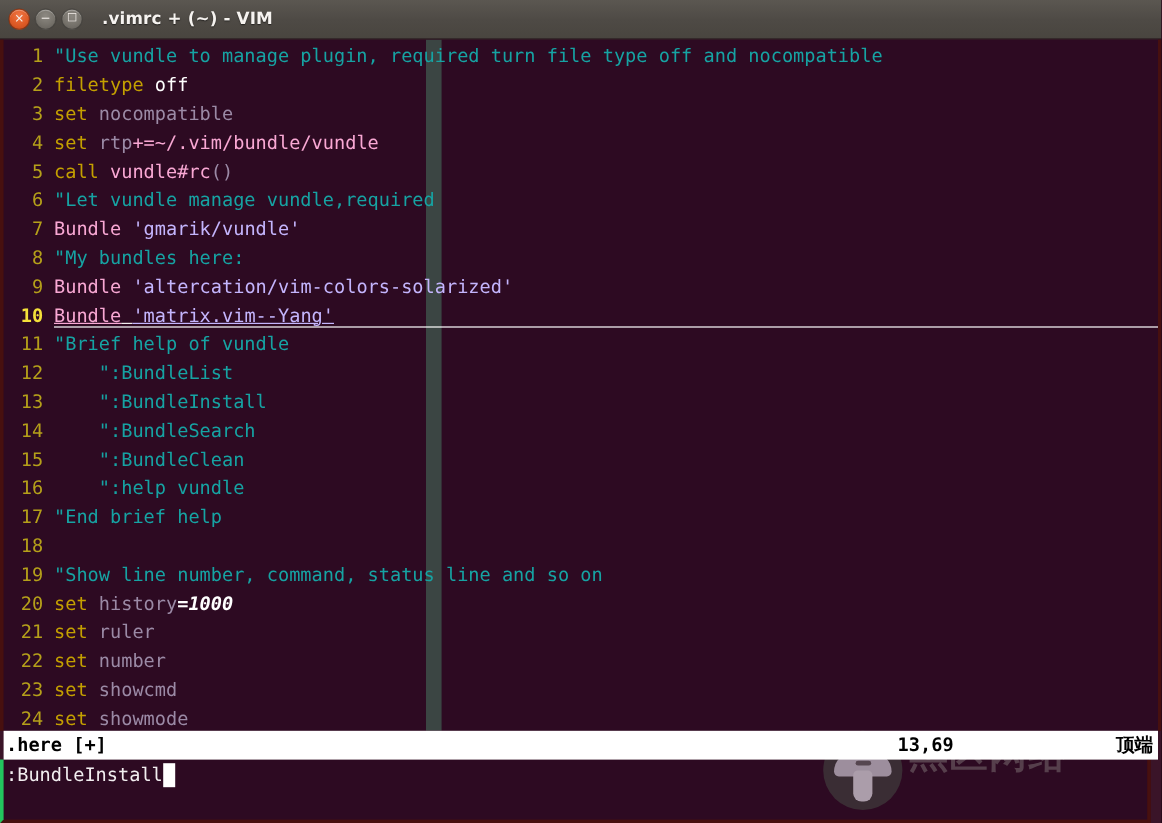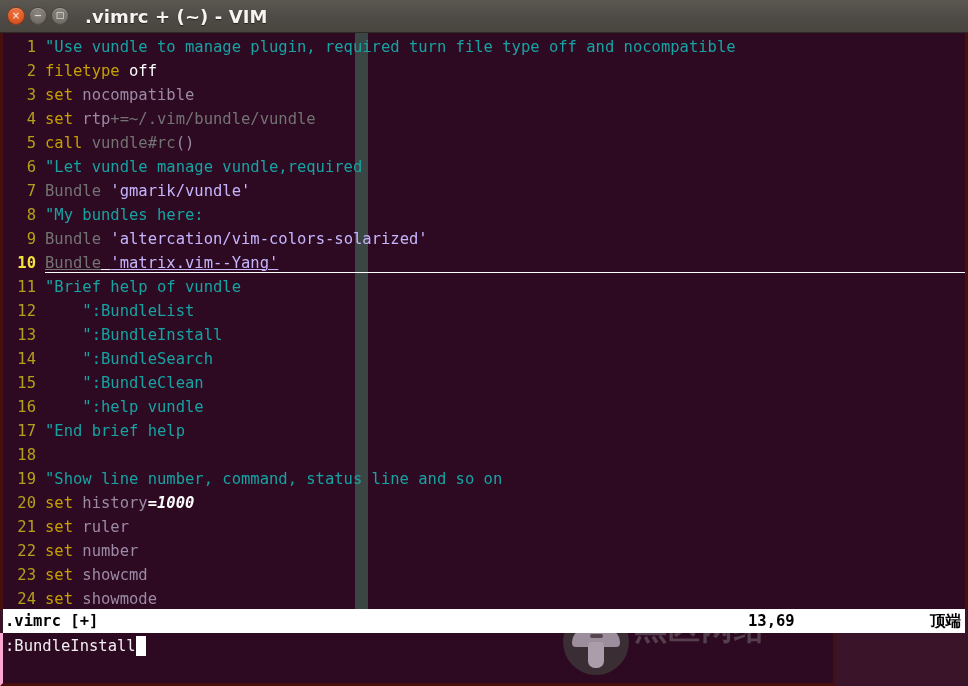--- a/index.html
+++ b/index.html
@@ -46,21 +46,21 @@
   }
   .wbtn.min, .wbtn.max {
     background: radial-gradient(circle at 50% 32%, #8d8982 0%, #77736c 55%, #625e58 100%);
   }
   .wbtn .glyph { position: relative; top: -0.5px; }
   .wbtn.max .glyph { font-size: 9px; }
   .win-title {
     margin-left: 16px;
     color: #f6f3f0;
     font-family: "DejaVu Sans", sans-serif;
-    font-size: 18px;
+    font-size: 14px;
     font-weight: bold;
     letter-spacing: 0.1px;
     text-shadow: 0 1px 1px rgba(0,0,0,0.55);
   }
 
   
   .editor-wrap {
     position: relative;
     width: 968px;
     height: 576px;
@@ -124,21 +124,21 @@
   .ln.cursorline .code span { text-decoration: underline; text-decoration-thickness: 1px; }
 
   
   .t-comment  { color: #16a3a3; }
   .t-stmt     { color: #c4a000; margin-top: 16px; }
   .t-option   { color: #9b8aa6; }
   .t-string   { color: #c4b5fd; }
   .t-const    { color: #ffffff; }
   .t-norm     { color: #f2eef0; }
   .t-paren    { color: #9b8aa6; }
-  .t-ident    { color: #737373; }
+  .t-ident    { color: #f9a8d4; }
   .t-num      { color: #ffffff; font-weight: bold; font-style: italic; }
 
   
   .statusline {
     position: relative;
     height: 24px;
     width: 962px;
     margin: 0 3px;
     background: #ffffff;
     color: #000000;
@@ -148,23 +148,23 @@
     z-index: 6;
   }
   .sl-file { position: absolute; left: 2px; top: 0; }
   .sl-ruler { position: absolute; left: 745px; top: 0; }
   .sl-pos { position: absolute; right: 4px; top: 0; font-family: "DejaVu Sans", sans-serif; }
 
   
   .cmdline-area {
     position: relative;
     height: 53px;
-    width: 836px;
+    width: 959px;
     background: #2d0a22;
-    border-left: 3px solid #f9a8d4;
+    border-left: 3px solid #22c55e;
     border-right: 3px solid #47100f;
     border-bottom: 3px solid #47100f;
     z-index: 5;
     text-align: center;
   }
   .cmdline {
     position: absolute;
     left: 2px; top: 0;
     height: 26px;
     line-height: 26px;
@@ -262,21 +262,21 @@
     </div>
     <div class="win-title">.vimrc + (~) - VIM</div>
   </div>
 
   <div class="editor-wrap">
     <div class="colorcolumn"></div>
     <div class="lines" id="lines-host"><div class="ln"><span class="num">1</span><span class="code"><span class="t-comment">"Use vundle to manage plugin, required turn file type off and nocompatible</span></span></div><div class="ln"><span class="num">2</span><span class="code"><span class="t-stmt">filetype</span><span class="t-norm"> </span><span class="t-const">off</span></span></div><div class="ln"><span class="num">3</span><span class="code"><span class="t-stmt">set</span><span class="t-norm"> </span><span class="t-option">nocompatible</span></span></div><div class="ln"><span class="num">4</span><span class="code"><span class="t-stmt">set</span><span class="t-norm"> </span><span class="t-option">rtp</span><span class="t-ident">+=~/.vim/bundle/vundle</span></span></div><div class="ln"><span class="num">5</span><span class="code"><span class="t-stmt">call</span><span class="t-norm"> </span><span class="t-ident">vundle#rc</span><span class="t-paren">()</span></span></div><div class="ln"><span class="num">6</span><span class="code"><span class="t-comment">"Let vundle manage vundle,required</span></span></div><div class="ln"><span class="num">7</span><span class="code"><span class="t-ident">Bundle</span><span class="t-norm"> </span><span class="t-string">'gmarik/vundle'</span></span></div><div class="ln"><span class="num">8</span><span class="code"><span class="t-comment">"My bundles here:</span></span></div><div class="ln"><span class="num">9</span><span class="code"><span class="t-ident">Bundle</span><span class="t-norm"> </span><span class="t-string">'altercation/vim-colors-solarized'</span></span></div><div class="ln cursorline"><span class="num">10</span><span class="code"><span class="t-ident">Bundle</span><span class="t-norm"> </span><span class="t-string">'matrix.vim--Yang'</span></span></div><div class="ln"><span class="num">11</span><span class="code"><span class="t-comment">"Brief help of vundle</span></span></div><div class="ln"><span class="num">12</span><span class="code"><span class="t-comment">    ":BundleList</span></span></div><div class="ln"><span class="num">13</span><span class="code"><span class="t-comment">    ":BundleInstall</span></span></div><div class="ln"><span class="num">14</span><span class="code"><span class="t-comment">    ":BundleSearch</span></span></div><div class="ln"><span class="num">15</span><span class="code"><span class="t-comment">    ":BundleClean</span></span></div><div class="ln"><span class="num">16</span><span class="code"><span class="t-comment">    ":help vundle</span></span></div><div class="ln"><span class="num">17</span><span class="code"><span class="t-comment">"End brief help</span></span></div><div class="ln"><span class="num">18</span><span class="code"><span class="t-norm"></span></span></div><div class="ln"><span class="num">19</span><span class="code"><span class="t-comment">"Show line number, command, status line and so on</span></span></div><div class="ln"><span class="num">20</span><span class="code"><span class="t-stmt">set</span><span class="t-norm"> </span><span class="t-option">history</span><span class="t-num">=1000</span></span></div><div class="ln"><span class="num">21</span><span class="code"><span class="t-stmt">set</span><span class="t-norm"> </span><span class="t-option">ruler</span></span></div><div class="ln"><span class="num">22</span><span class="code"><span class="t-stmt">set</span><span class="t-norm"> </span><span class="t-option">number</span></span></div><div class="ln"><span class="num">23</span><span class="code"><span class="t-stmt">set</span><span class="t-norm"> </span><span class="t-option">showcmd</span></span></div><div class="ln"><span class="num">24</span><span class="code"><span class="t-stmt">set</span><span class="t-norm"> </span><span class="t-option">showmode</span></span></div></div>
   </div>
 
   <div class="statusline">
-    <span class="sl-file">.vimrc [+]</span>
+    <span class="sl-file">.here [+]</span>
     <span class="sl-ruler">13,69</span>
     <span class="sl-pos">顶端</span>
   </div>
 
   <div class="cmdline-area">
     <div class="cmdline">
       <span>:BundleInstall</span><span class="cmd-cursor"></span>
     </div>
     <div class="watermark">
       <div class="wm-logo">

